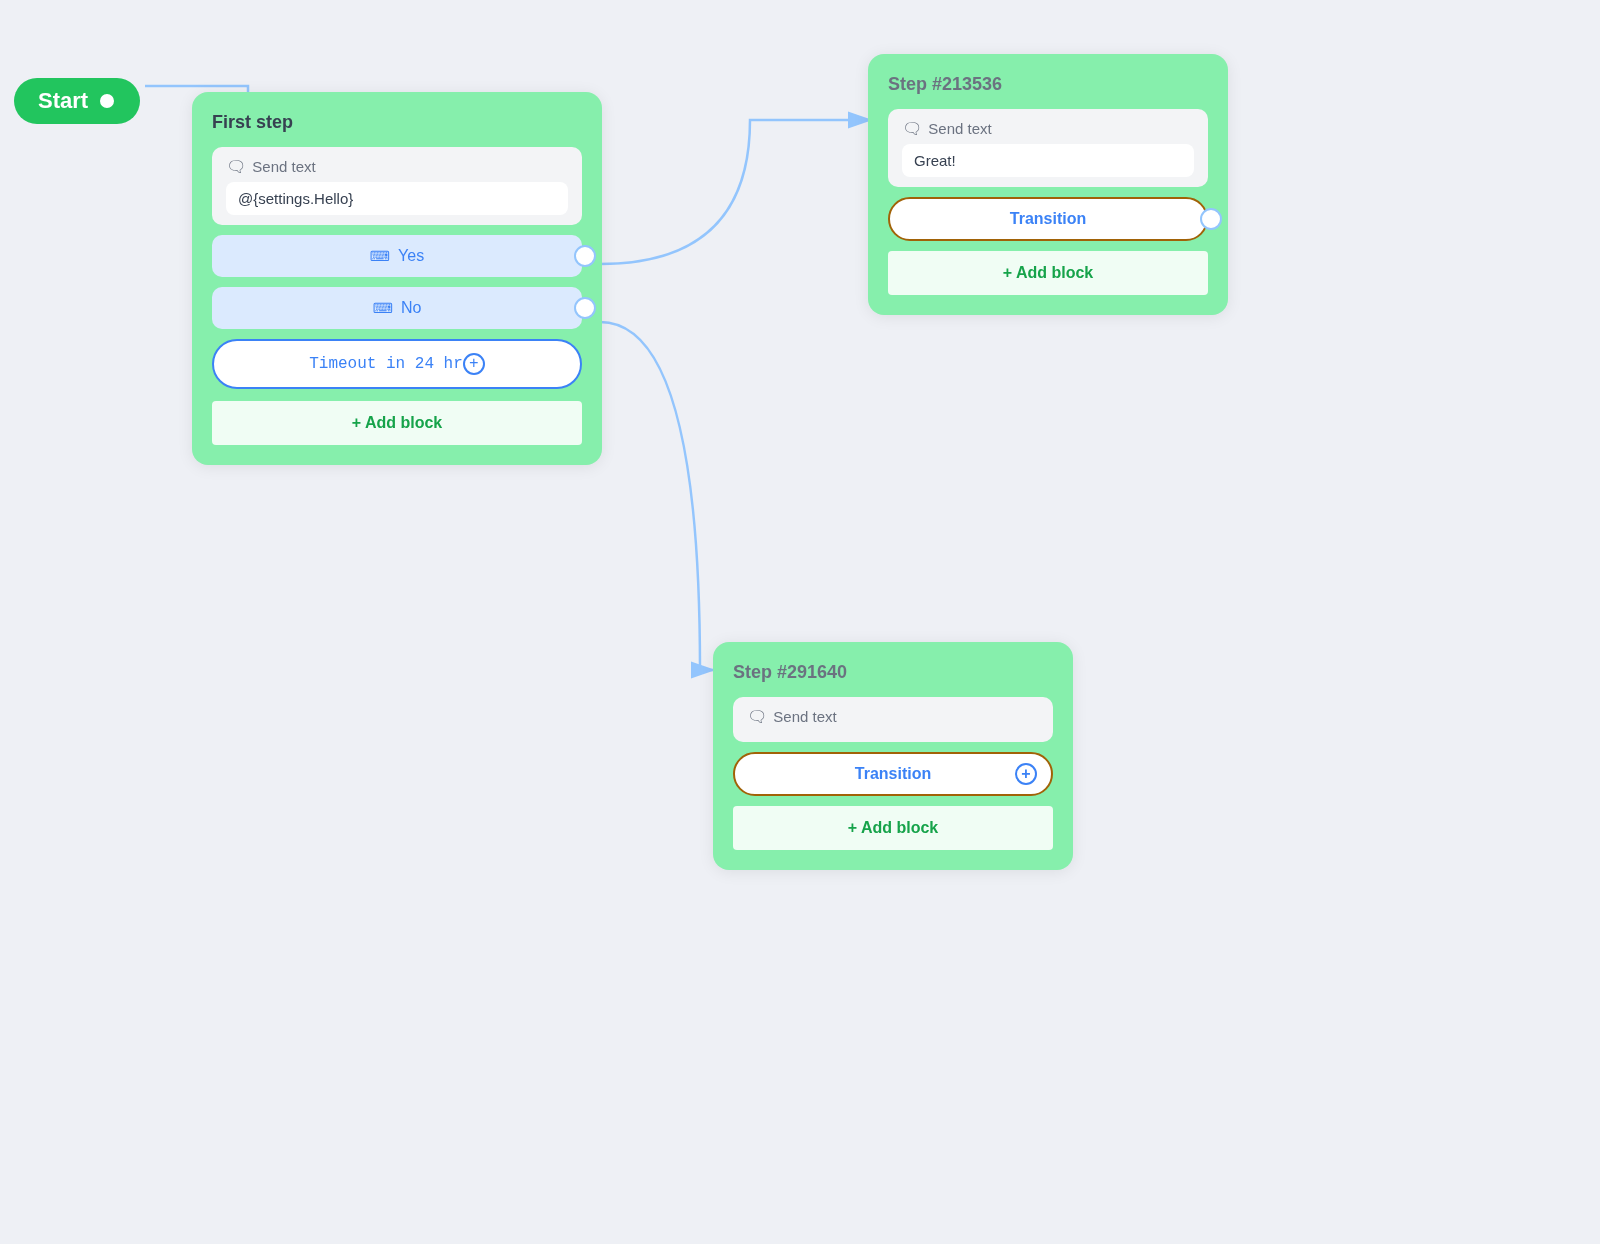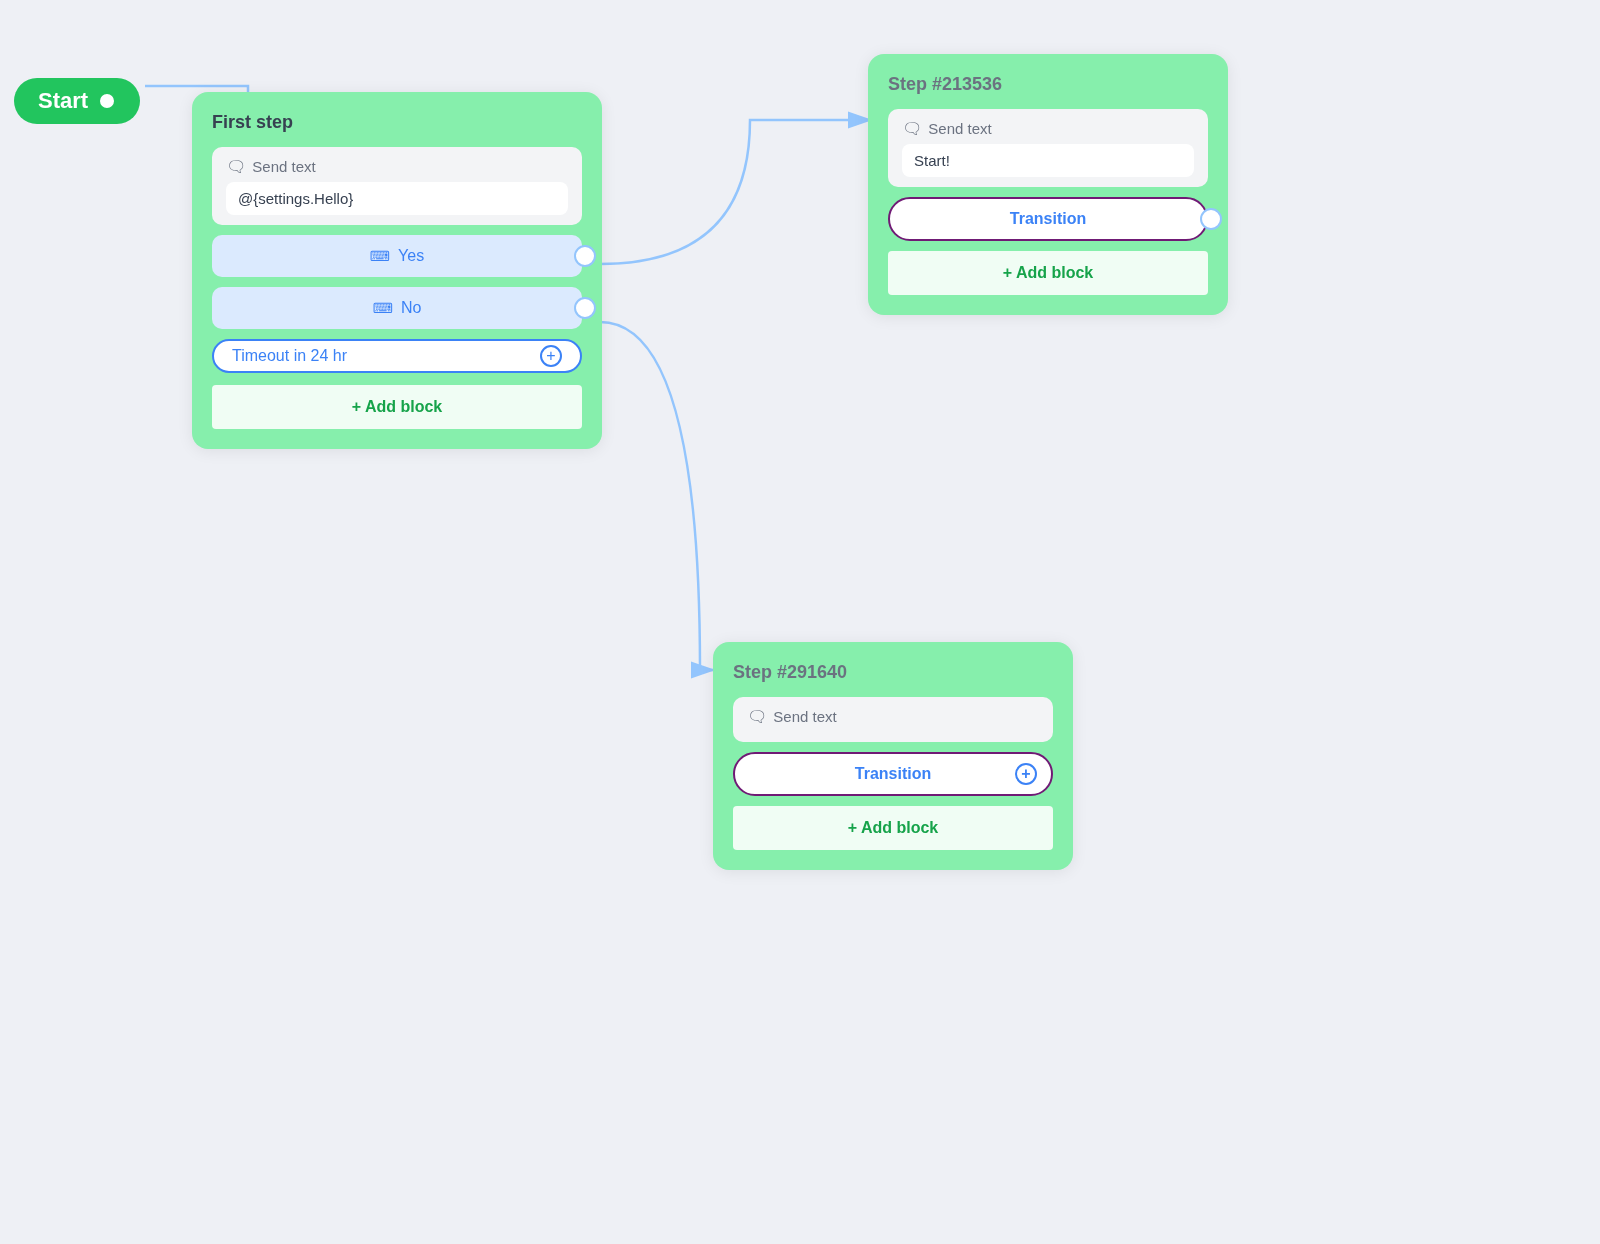--- a/index.html
+++ b/index.html
@@ -102,30 +102,31 @@
       border-radius: 50%;
       background: white;
       border: 2px solid #93c5fd;
     }
 
     
     .timeout-btn {
       border: 2px solid #3b82f6;
       border-radius: 30px;
       background: white;
-      padding: 4px 18px;
+      padding: 12px 18px;
       width: 100%;
       margin-bottom: 12px;
       font-size: 16px;
       color: #3b82f6;
       font-weight: 500;
       display: flex;
       align-items: center;
-      justify-content: space-between;
-      cursor: pointer;
+      justify-content: center;
+      cursor: pointer;
+      font-family: Liberation Mono, monospace;
     }
     .timeout-btn .plus-icon {
       width: 22px; height: 22px;
       border-radius: 50%;
       border: 2px solid #3b82f6;
       display: flex; align-items: center; justify-content: center;
       font-size: 16px;
       color: #3b82f6;
     }
 
@@ -138,21 +139,21 @@
       width: 100%;
       font-size: 16px;
       color: #16a34a;
       font-weight: 600;
       cursor: pointer;
       text-align: center;
     }
 
     
     .transition-btn {
-      border: 2px solid #701a75;
+      border: 2px solid #a16207;
       border-radius: 30px;
       background: white;
       padding: 11px 18px;
       width: 100%;
       margin-bottom: 10px;
       font-size: 16px;
       color: #3b82f6;
       font-weight: 600;
       display: flex;
       align-items: center;
@@ -255,21 +256,21 @@
 </div>
 
 <div class="flow-card" style="left: 868px; top: 54px; width: 360px;">
   <div class="step-number">Step #213536</div>
 
   <div class="send-text-block">
     <div class="send-text-label">
       <span style="font-size:16px;">🗨</span>
       <span>Send text</span>
     </div>
-    <div class="send-text-value">Start!</div>
+    <div class="send-text-value">Great!</div>
   </div>
 
   <button class="transition-btn">
     <span>Transition</span>
     <div class="circle-connector-right"></div>
   </button>
 
   <button class="add-block-btn">+ Add block</button>
 </div>
 

